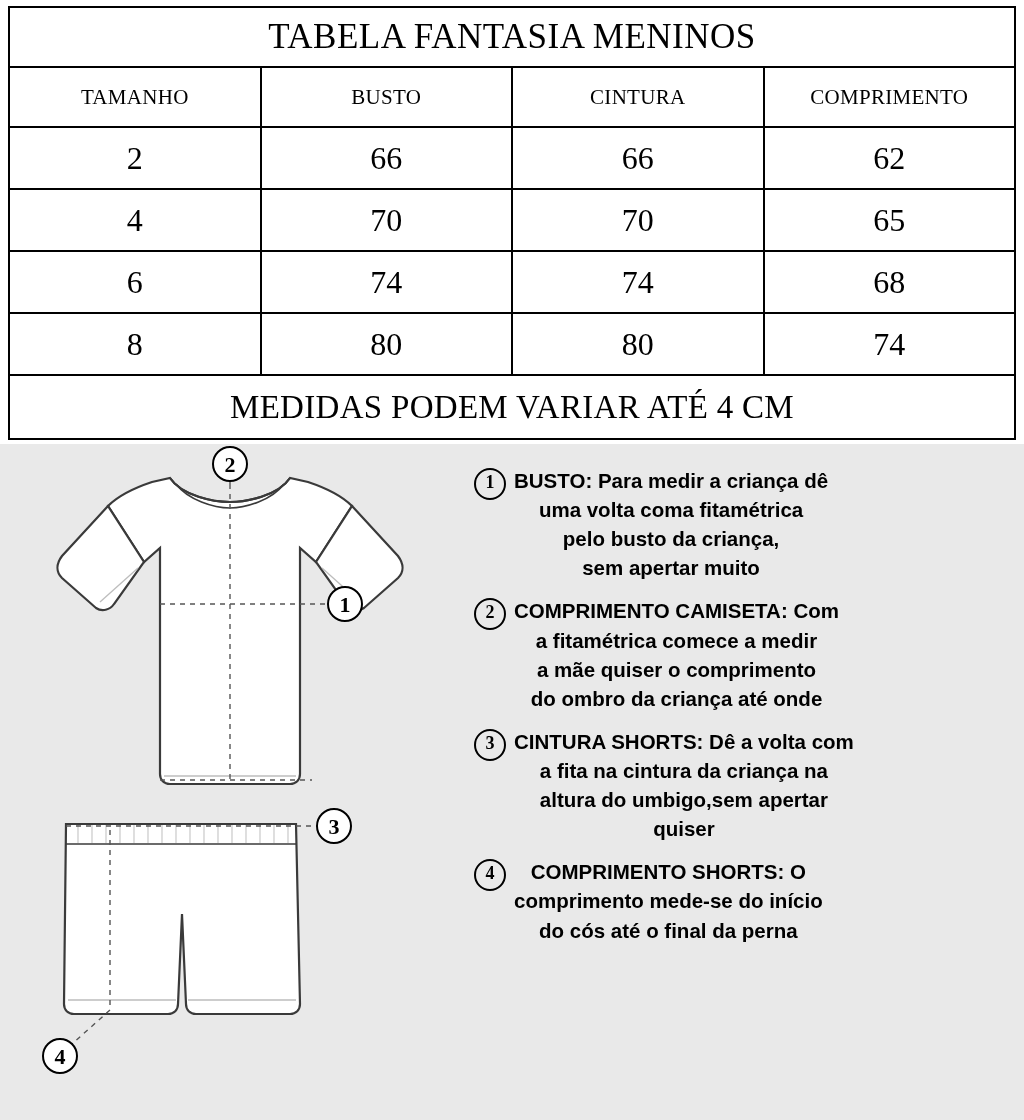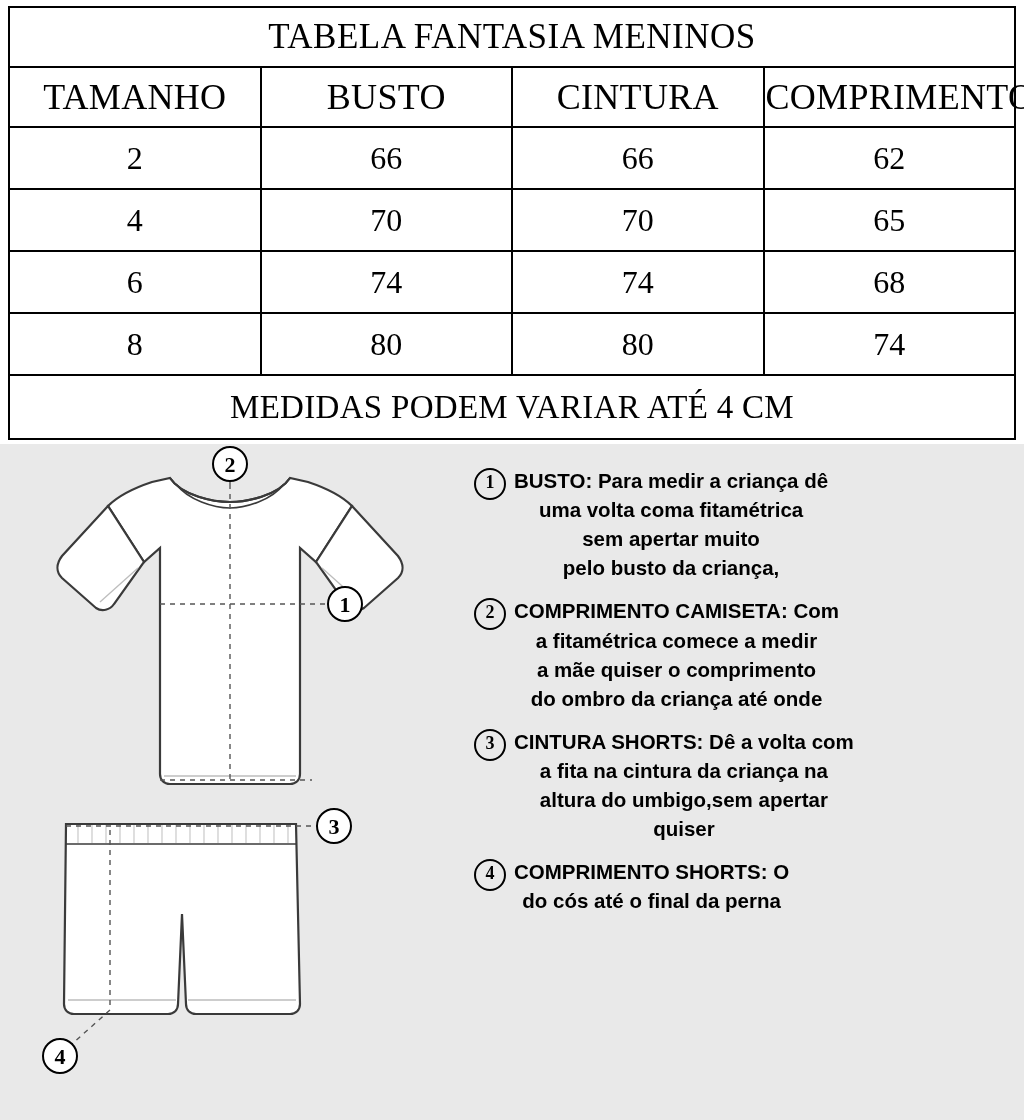--- a/index.html
+++ b/index.html
@@ -41,21 +41,21 @@
   }
   td.title-cell {
     font-size: 35px;
     height: 56px;
     border-left: none;
     border-right: none;
     border-top: none;
     letter-spacing: 0.5px;
   }
   td.head-cell {
-    font-size: 36px;
+    font-size: 21px;
     height: 56px;
     letter-spacing: 0.3px;
   }
   td.data-cell {
     font-size: 32px;
     height: 58px;
   }
   td.footer-cell {
     font-size: 33px;
     height: 60px;
@@ -270,22 +270,22 @@
       </svg>
     </div>
 
     <div class="instructions-panel">
 
       <div class="instr-item">
         <div class="num-badge">1</div>
         <div class="instr-text">
           <div>BUSTO: Para medir a criança dê</div>
           <div>uma volta coma fitamétrica</div>
+          <div>pelo busto da criança,</div>
           <div>sem apertar muito</div>
-          <div>pelo busto da criança,</div>
         </div>
       </div>
 
       <div class="instr-item">
         <div class="num-badge">2</div>
         <div class="instr-text">
           <div>COMPRIMENTO CAMISETA: Com</div>
           <div>a fitamétrica comece a medir</div>
           <div>a mãe quiser o comprimento</div>
           <div>do ombro da criança até onde</div>
@@ -299,19 +299,20 @@
           <div>a fita na cintura da criança na</div>
           <div>altura do umbigo,sem apertar</div>
           <div>quiser</div>
         </div>
       </div>
 
       <div class="instr-item">
         <div class="num-badge">4</div>
         <div class="instr-text">
           <div>COMPRIMENTO SHORTS: O</div>
+          <div>comprimento mede-se do início</div>
           <div>do cós até o final da perna</div>
         </div>
       </div>
 
     </div>
   </div>
 </div>
 
 </body></html>

